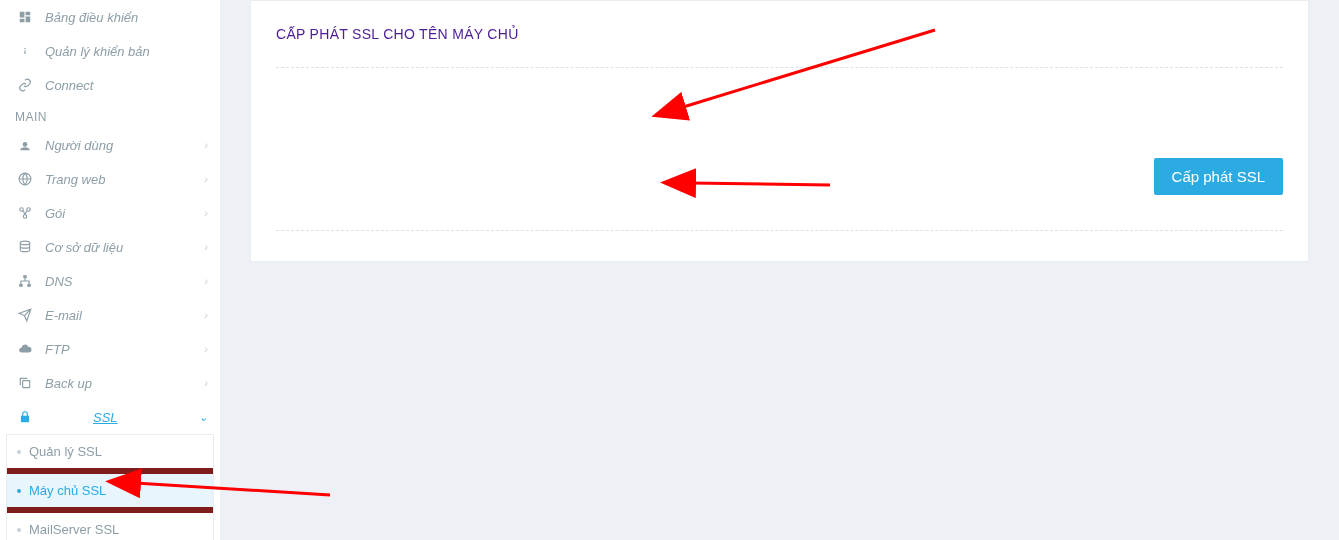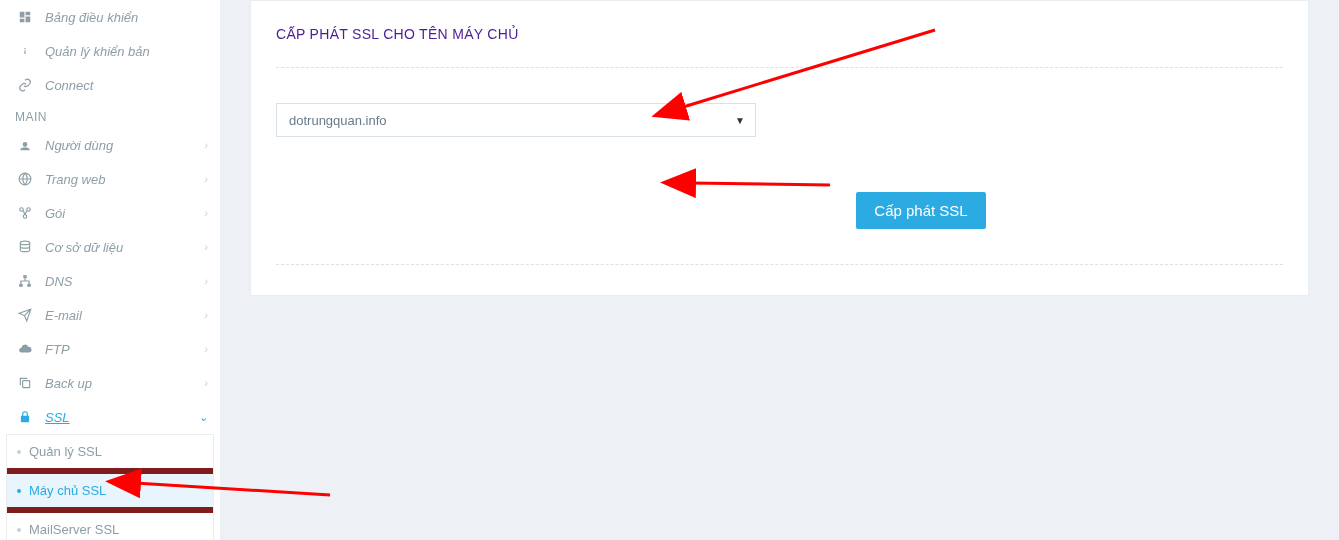--- a/index.html
+++ b/index.html
@@ -39,20 +39,21 @@
     color: #8d9ea7;
   }
   .sidebar-item .chev {
     position: absolute;
     right: 12px;
     color: #c7d0d8;
     font-size: 11px;
   }
   .sidebar-item.active {
     color: #2cabe3;
+    gap: 48px;
   }
   .sidebar-item.active .icon { color: #2cabe3; }
   .sidebar-item.active .chev { color: #2cabe3; }
   .sidebar-item-label { white-space: nowrap; }
   .sidebar-item.active .sidebar-item-label { text-decoration: underline; }
   .section-header {
     padding: 8px 15px 4px;
     font-size: 12px;
     color: #8d9ea7;
     letter-spacing: 0.5px;
@@ -132,21 +133,21 @@
   .select .caret {
     position: absolute;
     right: 10px;
     top: 50%;
     transform: translateY(-50%);
     font-size: 10px;
     color: #333;
   }
   .button-row {
     display: flex;
-    justify-content: center;
+    justify-content: flex-end;
     padding-left: 283px;
     margin-bottom: 35px;
   }
   .btn-primary {
     background: #2cabe3;
     color: #fff;
     border: none;
     padding: 10px 18px;
     font-size: 15px;
     border-radius: 2px;
@@ -310,24 +311,20 @@
     </div>
   </div>
 </div>
 
 <div class="main">
   <div class="panel">
     <div class="panel-title">CẤP PHÁT SSL CHO TÊN MÁY CHỦ</div>
     <div class="dashed-line"></div>
 
     <div class="form-row">
-      <div class="select">
-        <span>dotrungquan.info</span>
-        <span class="caret">▼</span>
-      </div>
     </div>
 
     <div class="button-row">
       <button class="btn-primary">Cấp phát SSL</button>
     </div>
 
     <div class="dashed-line" style="margin-bottom:0"></div>
   </div>
 </div>
 

